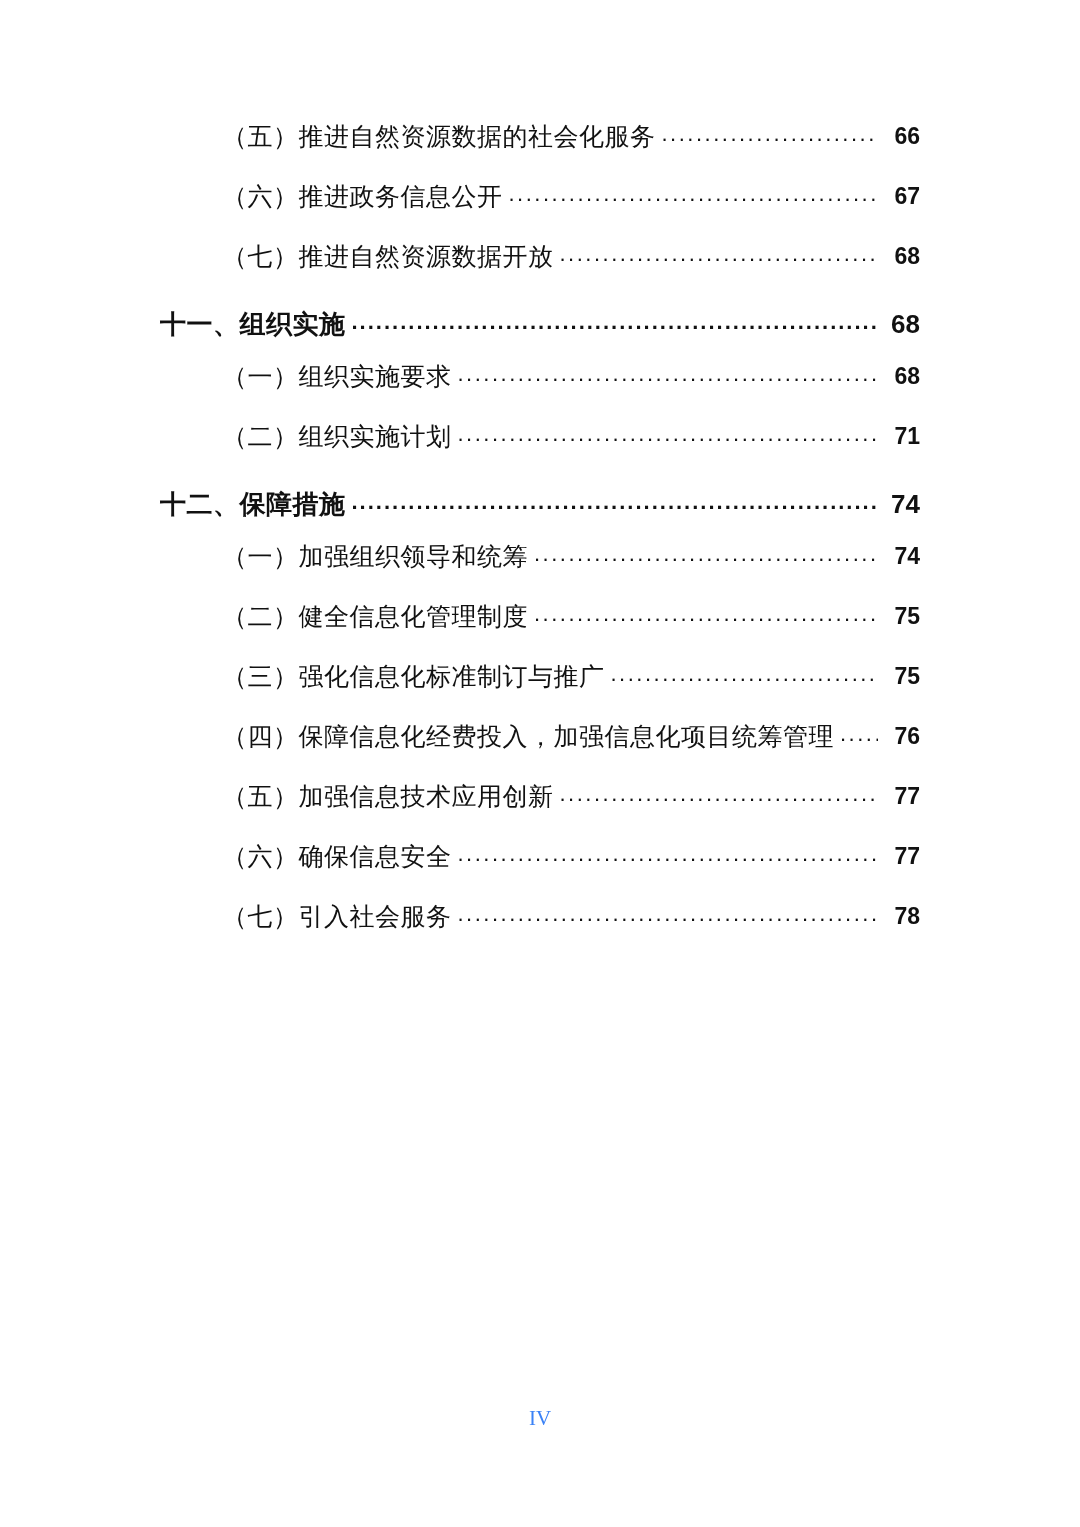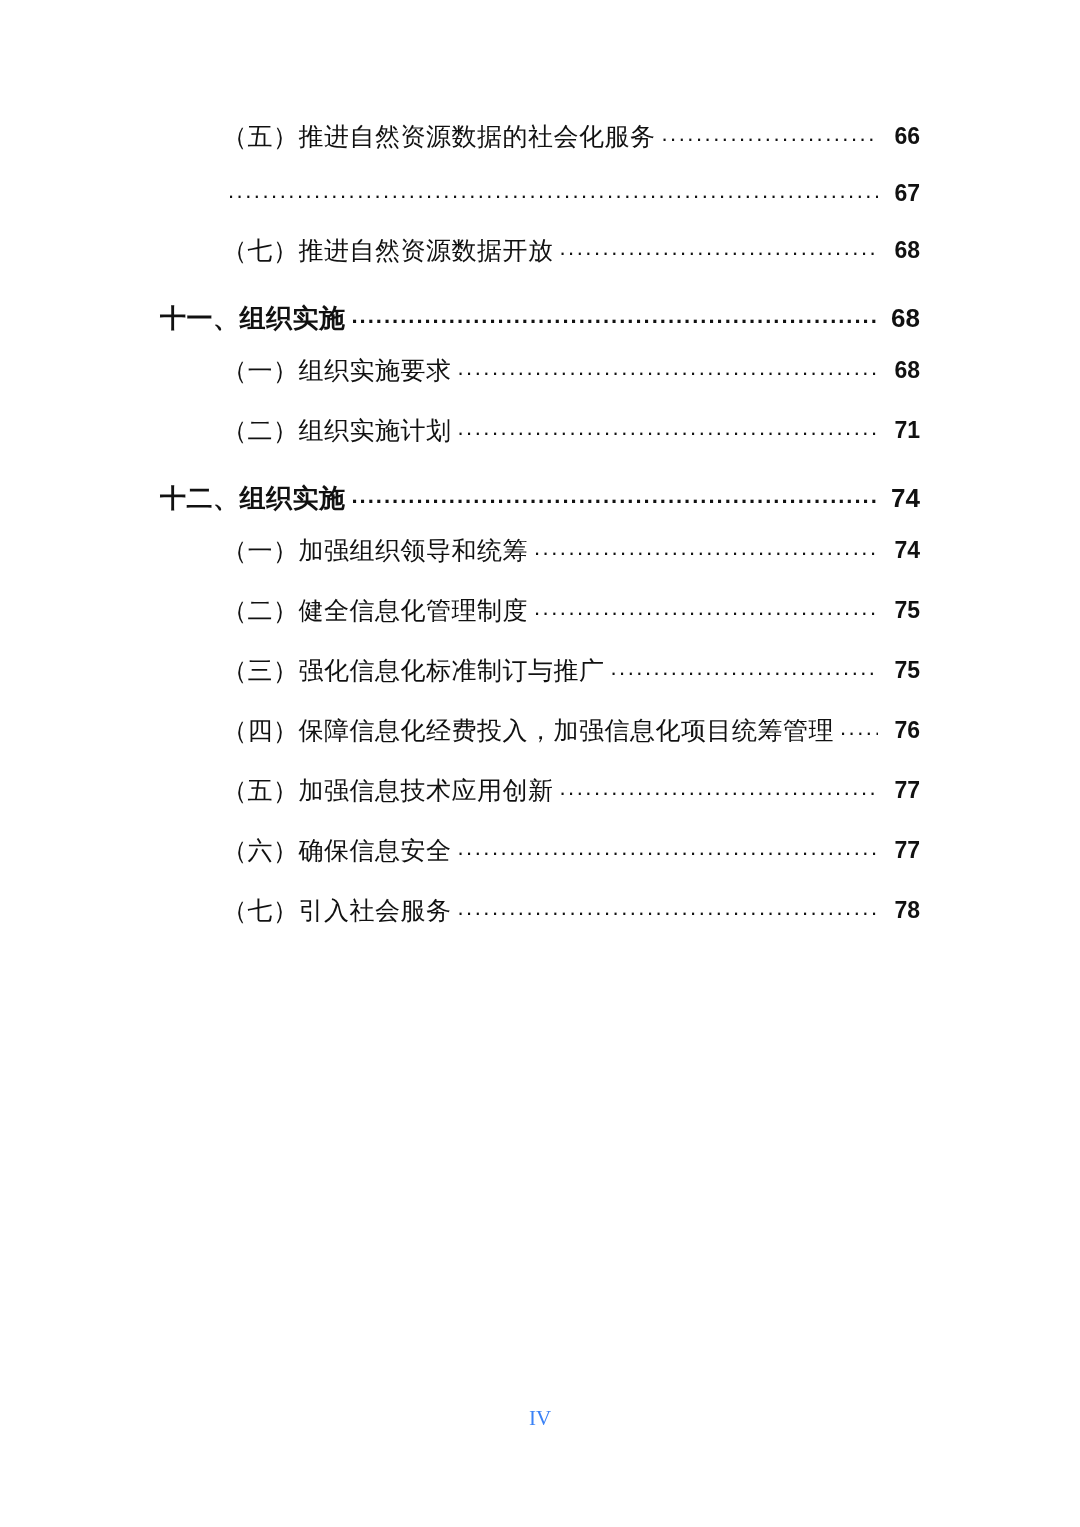--- a/index.html
+++ b/index.html
@@ -100,20 +100,21 @@
 <body>
 
 <div class="page">
   <div class="toc" id="toc-list">
       <div class="toc-entry lvl2">
         <span class="label">（五）推进自然资源数据的社会化服务</span>
         <span class="dots">........................................................................................................................</span>
         <span class="page-num">66</span>
       </div>
       <div class="toc-entry lvl2">
+        <span class="label">（六）推进政务信息公开</span>
         <span class="dots">........................................................................................................................</span>
         <span class="page-num">67</span>
       </div>
       <div class="toc-entry lvl2">
         <span class="label">（七）推进自然资源数据开放</span>
         <span class="dots">........................................................................................................................</span>
         <span class="page-num">68</span>
       </div>
       <div class="toc-entry lvl1">
         <span class="label">十一、组织实施</span>
@@ -124,21 +125,21 @@
         <span class="label">（一）组织实施要求</span>
         <span class="dots">........................................................................................................................</span>
         <span class="page-num">68</span>
       </div>
       <div class="toc-entry lvl2">
         <span class="label">（二）组织实施计划</span>
         <span class="dots">........................................................................................................................</span>
         <span class="page-num">71</span>
       </div>
       <div class="toc-entry lvl1">
-        <span class="label">十二、组织实施</span>
+        <span class="label">十二、保障措施</span>
         <span class="dots">........................................................................................................................</span>
         <span class="page-num">74</span>
       </div>
       <div class="toc-entry lvl2">
         <span class="label">（一）加强组织领导和统筹</span>
         <span class="dots">........................................................................................................................</span>
         <span class="page-num">74</span>
       </div>
       <div class="toc-entry lvl2">
         <span class="label">（二）健全信息化管理制度</span>

